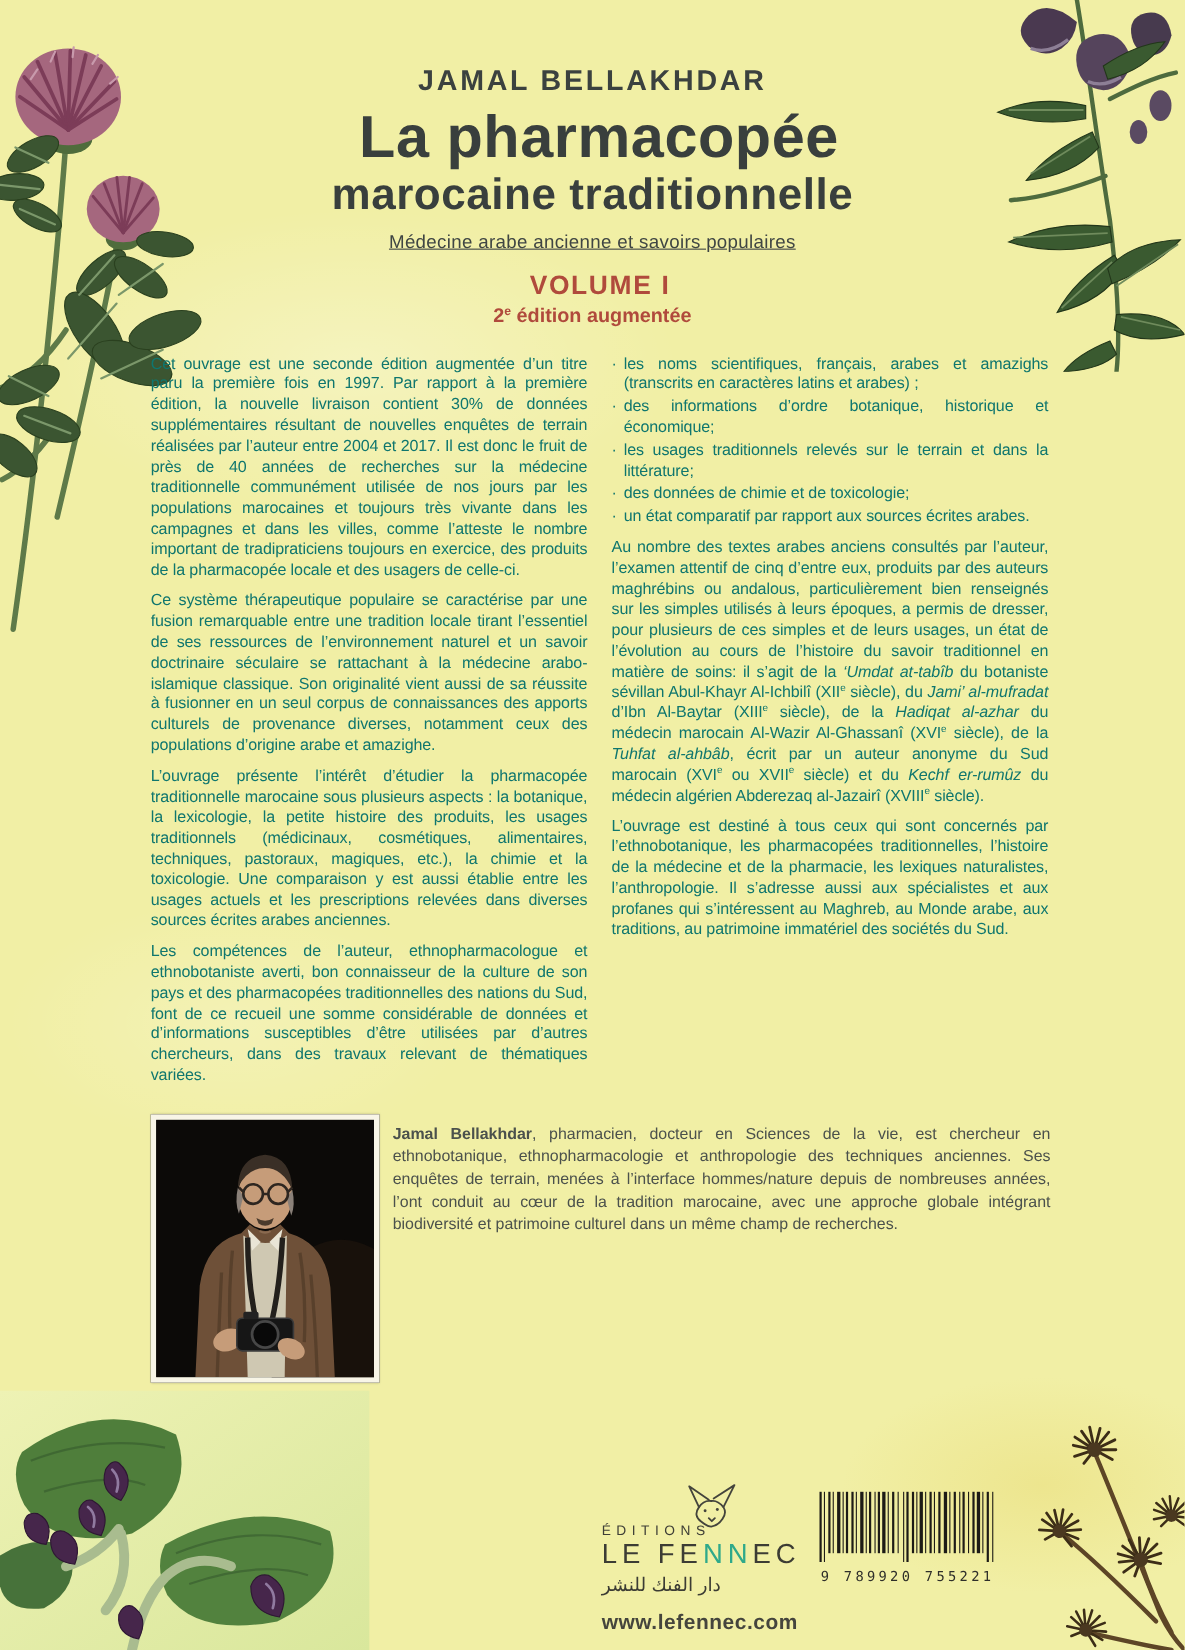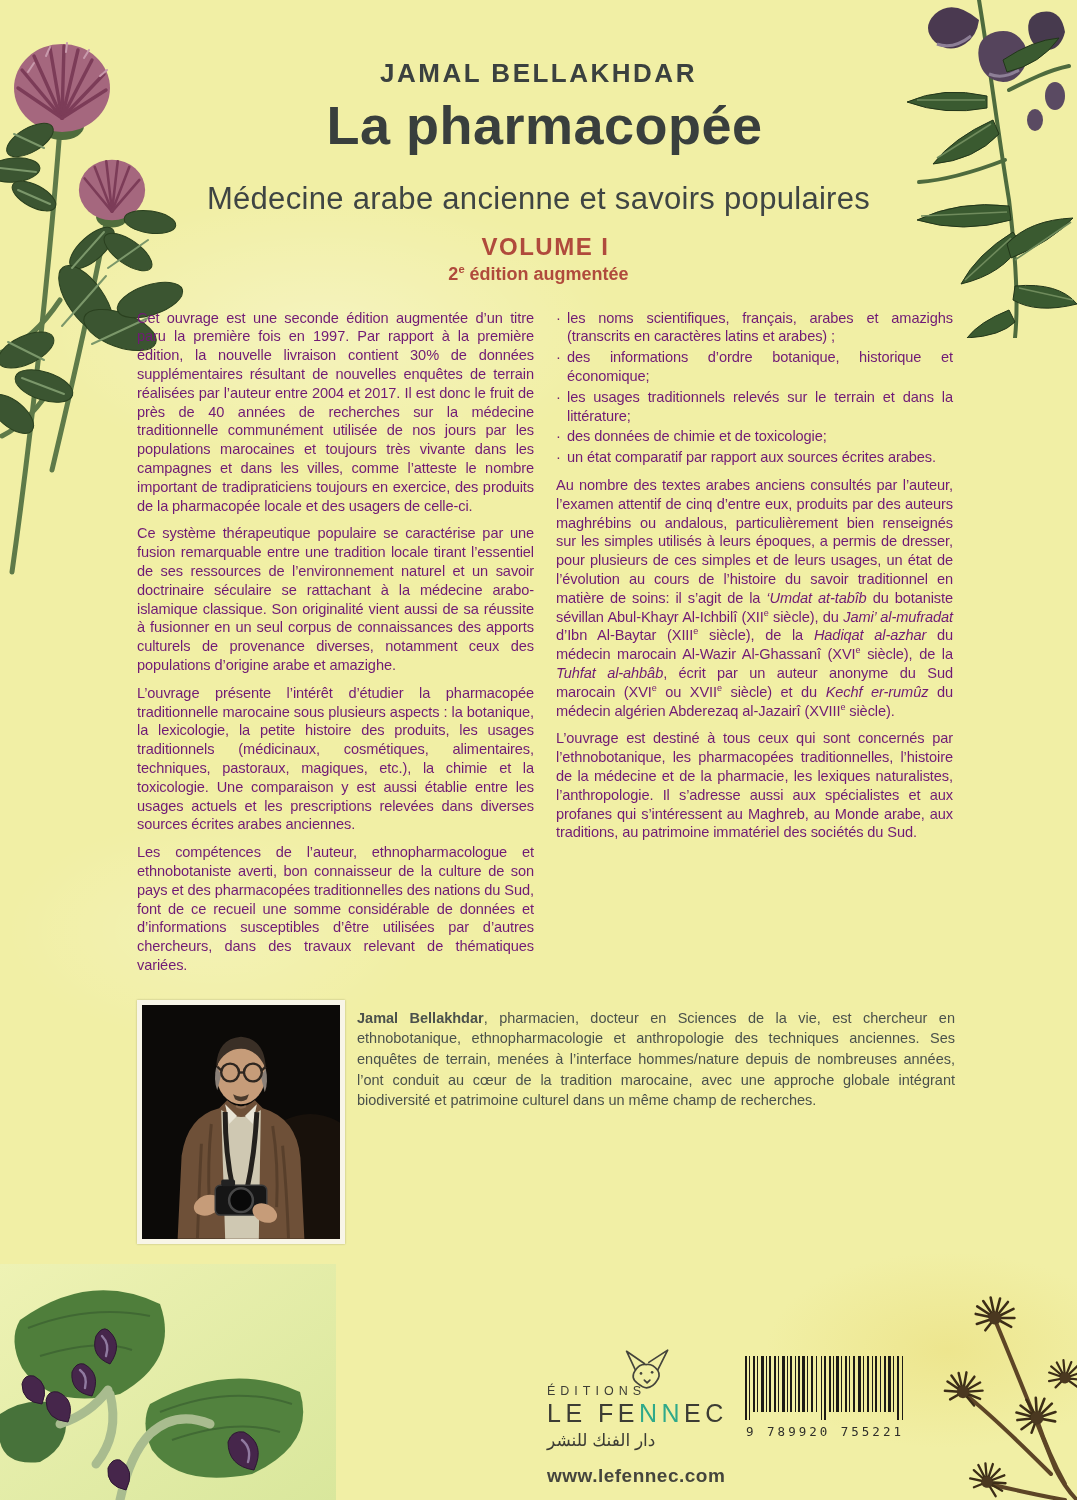--- a/index.html
+++ b/index.html
@@ -16,29 +16,29 @@
   .decor svg{display:block;}
   #clover{left:0;top:0;}
   #aconite{right:0;top:0;}
   #calotropis{left:0;bottom:0;}
   #burdock{right:0;bottom:0;}
 
   .header{position:relative;z-index:2;text-align:center;padding-top:58px;}
   .author-name{font-size:26px;font-weight:bold;letter-spacing:2.5px;color:#3b413f;}
   .title1{font-size:54px;font-weight:bold;color:#393f3d;letter-spacing:.5px;margin-top:8px;line-height:1.05;padding-left:12px;}
   .title2{font-size:40px;font-weight:bold;color:#393f3d;letter-spacing:.5px;line-height:1.05;margin-top:2px;}
-  .subtitle{font-size:31px;color:#3f4543;margin-top:27px;letter-spacing:.3px;}
+  .subtitle{font-size:17px;color:#3f4543;margin-top:12px;letter-spacing:.3px;text-decoration:underline;}
   .volume{font-size:24px;font-weight:bold;letter-spacing:1.5px;color:#b04a3c;margin-top:16px;padding-left:14px;}
   .edition{font-size:18px;font-weight:bold;color:#b04a3c;margin-top:3px;text-align:center;}
 
   .columns{
     position:relative;z-index:2;
     width:816px;margin:24px 0 0 137px;
     display:flex;gap:22px;
-    font-size:14.6px;line-height:18.8px;text-align:justify;color:#701a75;letter-spacing:-0.1px;
+    font-size:14.6px;line-height:18.8px;text-align:justify;color:#0f766e;letter-spacing:-0.1px;
   }
   .col{width:397px;}
   .col p{margin:0 0 9px 0;}
   .bullet-row{display:flex;margin:0 0 2px 0;}
   .bullet-dot{width:11px;flex:none;}
   .bullet-text{flex:1;}
   .after-bullets{margin-top:9px !important;}
 
   .run-b{font-weight:bold;}
   .run-i{font-style:italic;}
@@ -235,20 +235,21 @@
     <use href="#burr" transform="translate(38,124) rotate(10) scale(0.95)"></use>
     <use href="#burr" transform="translate(112,150) rotate(-30)"></use>
     <use href="#burr" transform="translate(62,214) rotate(18) scale(0.9)"></use>
     <use href="#burr" transform="translate(140,110) rotate(-5) scale(0.85)"></use>
   </svg>
 </div>
 
 <div class="header">
   <div class="author-name">JAMAL BELLAKHDAR</div>
   <div class="title1">La pharmacopée</div>
+  <div class="title2">marocaine traditionnelle</div>
   <div class="subtitle">Médecine arabe ancienne et savoirs populaires</div>
   <div class="volume">VOLUME I</div>
   <div class="edition"><span>2</span><span class="run-sup">e</span><span> édition augmentée</span></div>
 </div>
 
 <div class="columns">
   <div class="col">
     <p>Cet ouvrage est une seconde édition augmentée d’un titre paru la première fois en 1997. Par rapport à la première édition, la nouvelle livraison contient 30% de données supplémentaires résultant de nouvelles enquêtes de terrain réalisées par l’auteur entre 2004 et 2017. Il est donc le fruit de près de 40 années de recherches sur la médecine traditionnelle communément utilisée de nos jours par les populations marocaines et toujours très vivante dans les campagnes et dans les villes, comme l’atteste le nombre important de tradipraticiens toujours en exercice, des produits de la pharmacopée locale et des usagers de celle-ci.</p>
     <p>Ce système thérapeutique populaire se caractérise par une fusion remarquable entre une tradition locale tirant l’essentiel de ses ressources de l’environnement naturel et un savoir doctrinaire séculaire se rattachant à la médecine arabo-islamique classique. Son originalité vient aussi de sa réussite à fusionner en un seul corpus de connaissances des apports culturels de provenance diverses, notamment ceux des populations d’origine arabe et amazighe.</p>
     <p>L’ouvrage présente l’intérêt d’étudier la pharmacopée traditionnelle marocaine sous plusieurs aspects : la botanique, la lexicologie, la petite histoire des produits, les usages traditionnels (médicinaux, cosmétiques, alimentaires, techniques, pastoraux, magiques, etc.), la chimie et la toxicologie. Une comparaison y est aussi établie entre les usages actuels et les prescriptions relevées dans diverses sources écrites arabes anciennes.</p>

